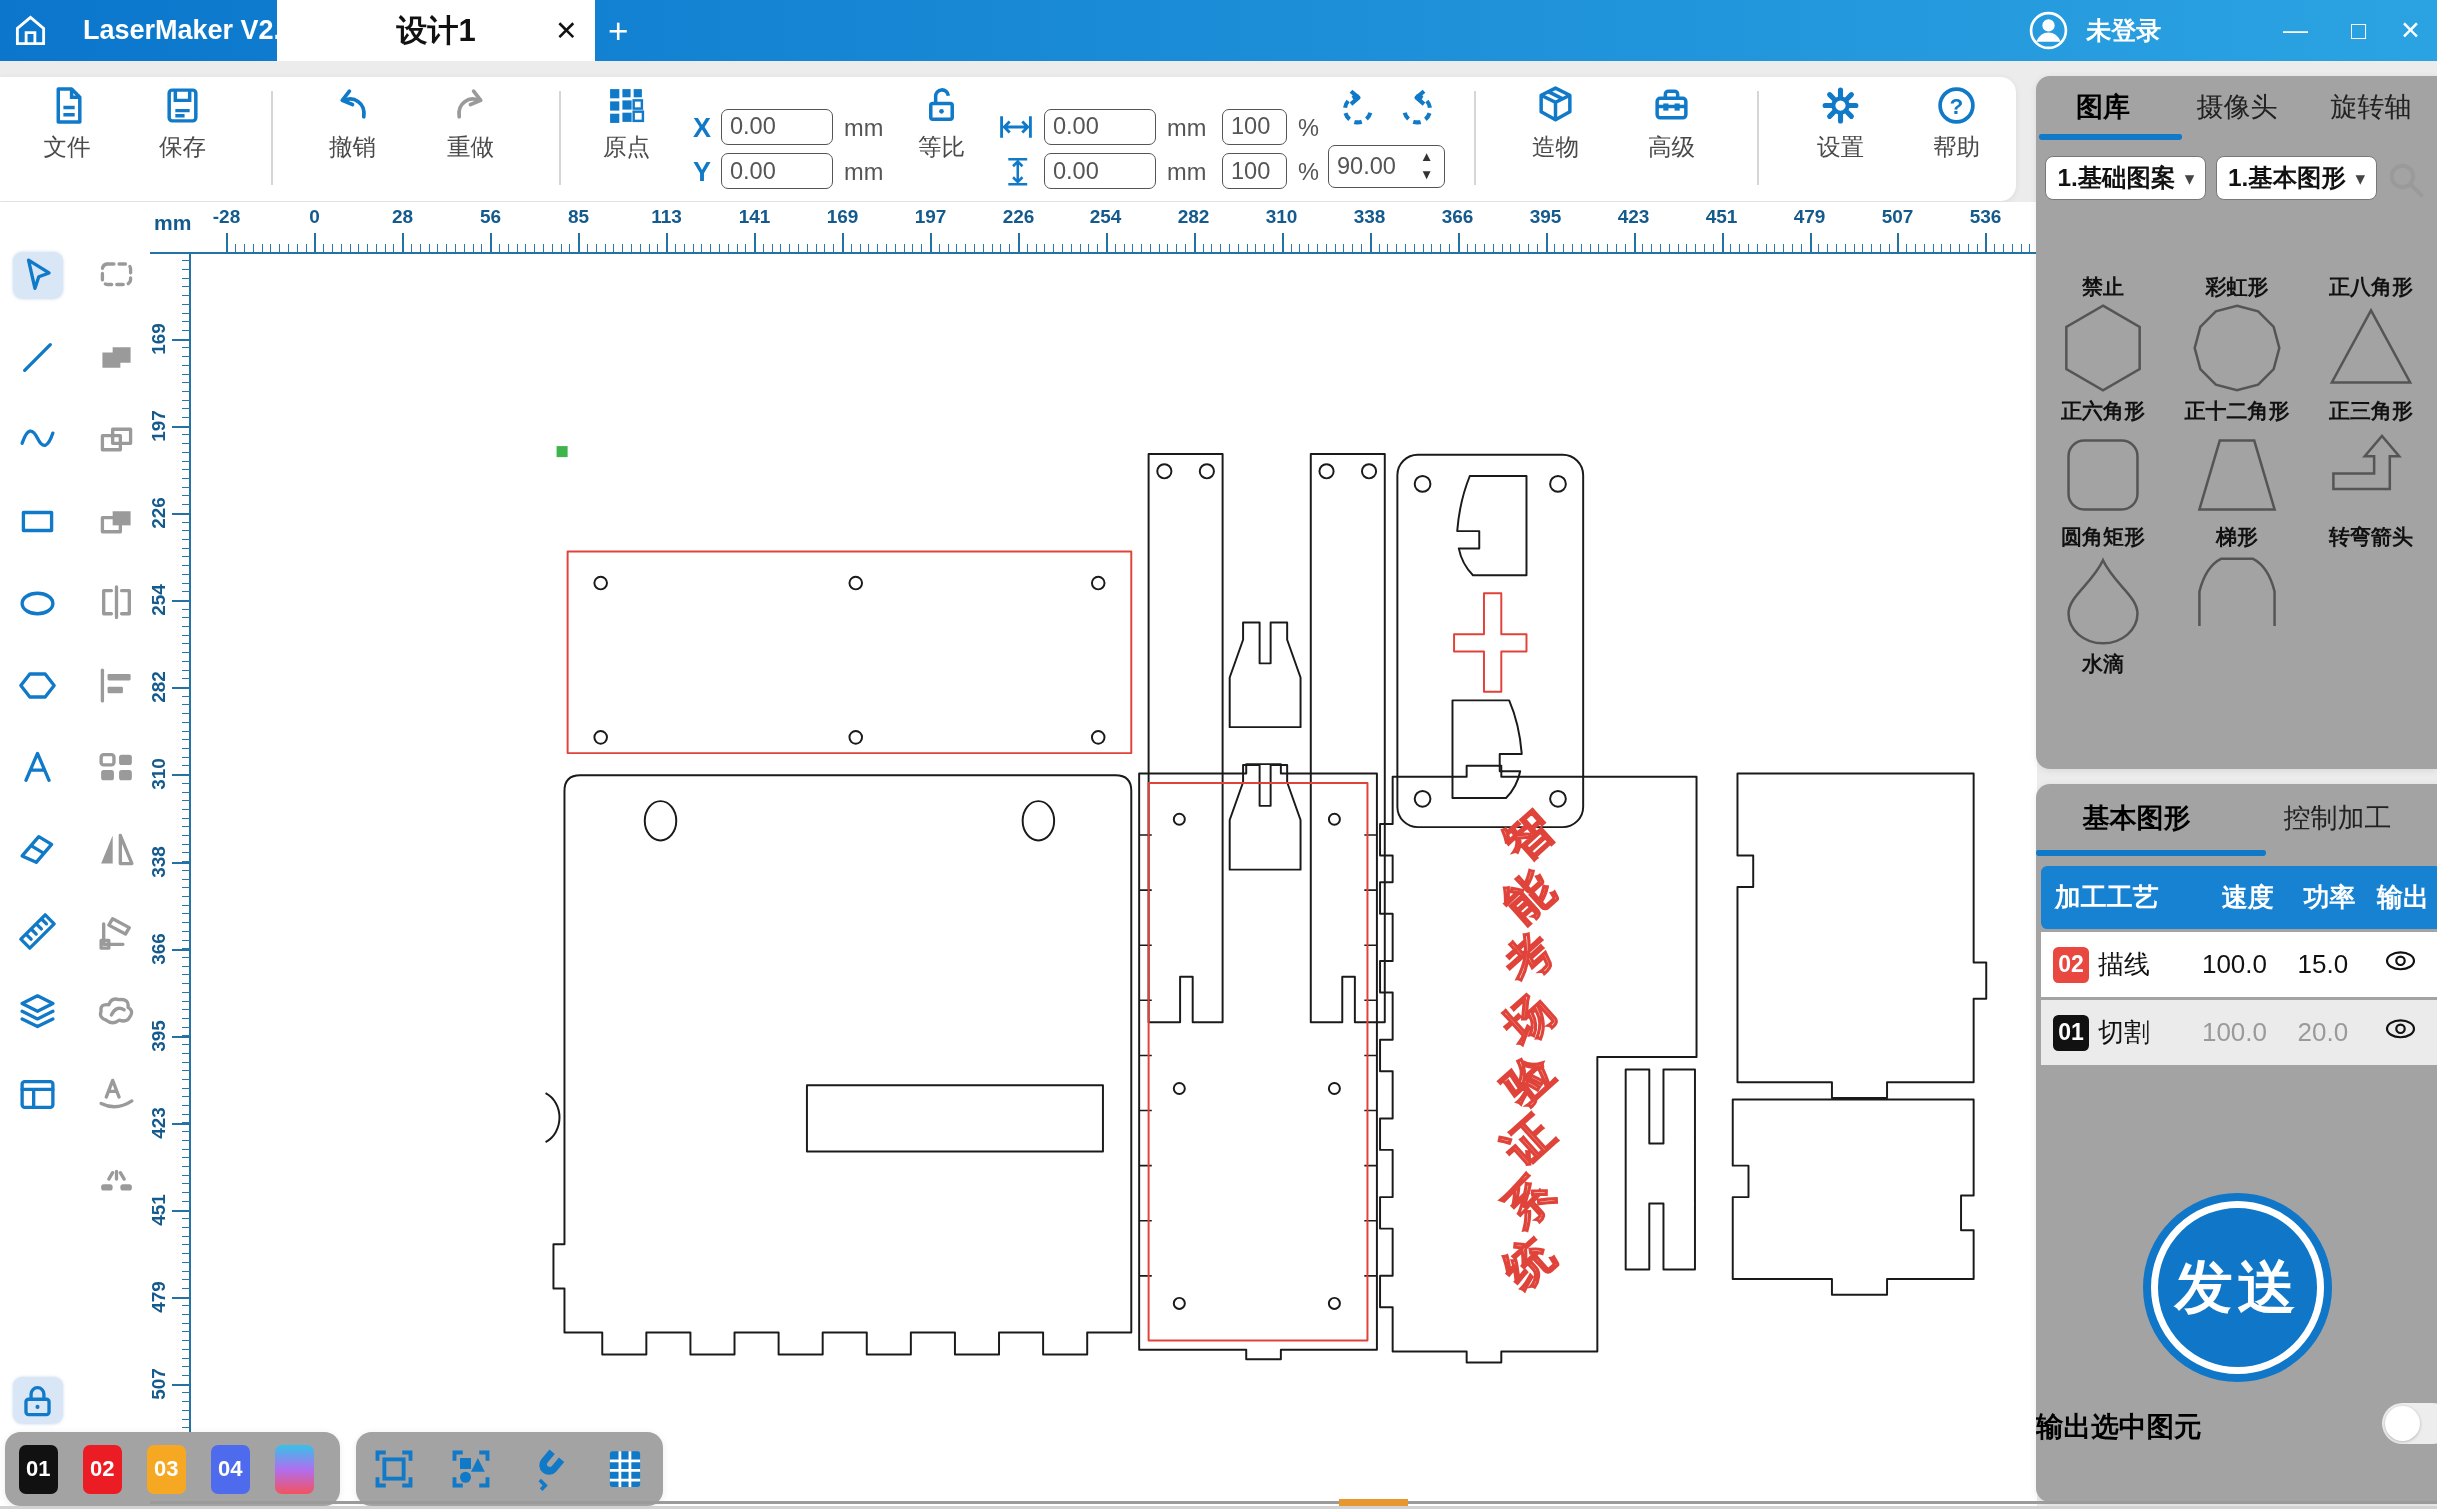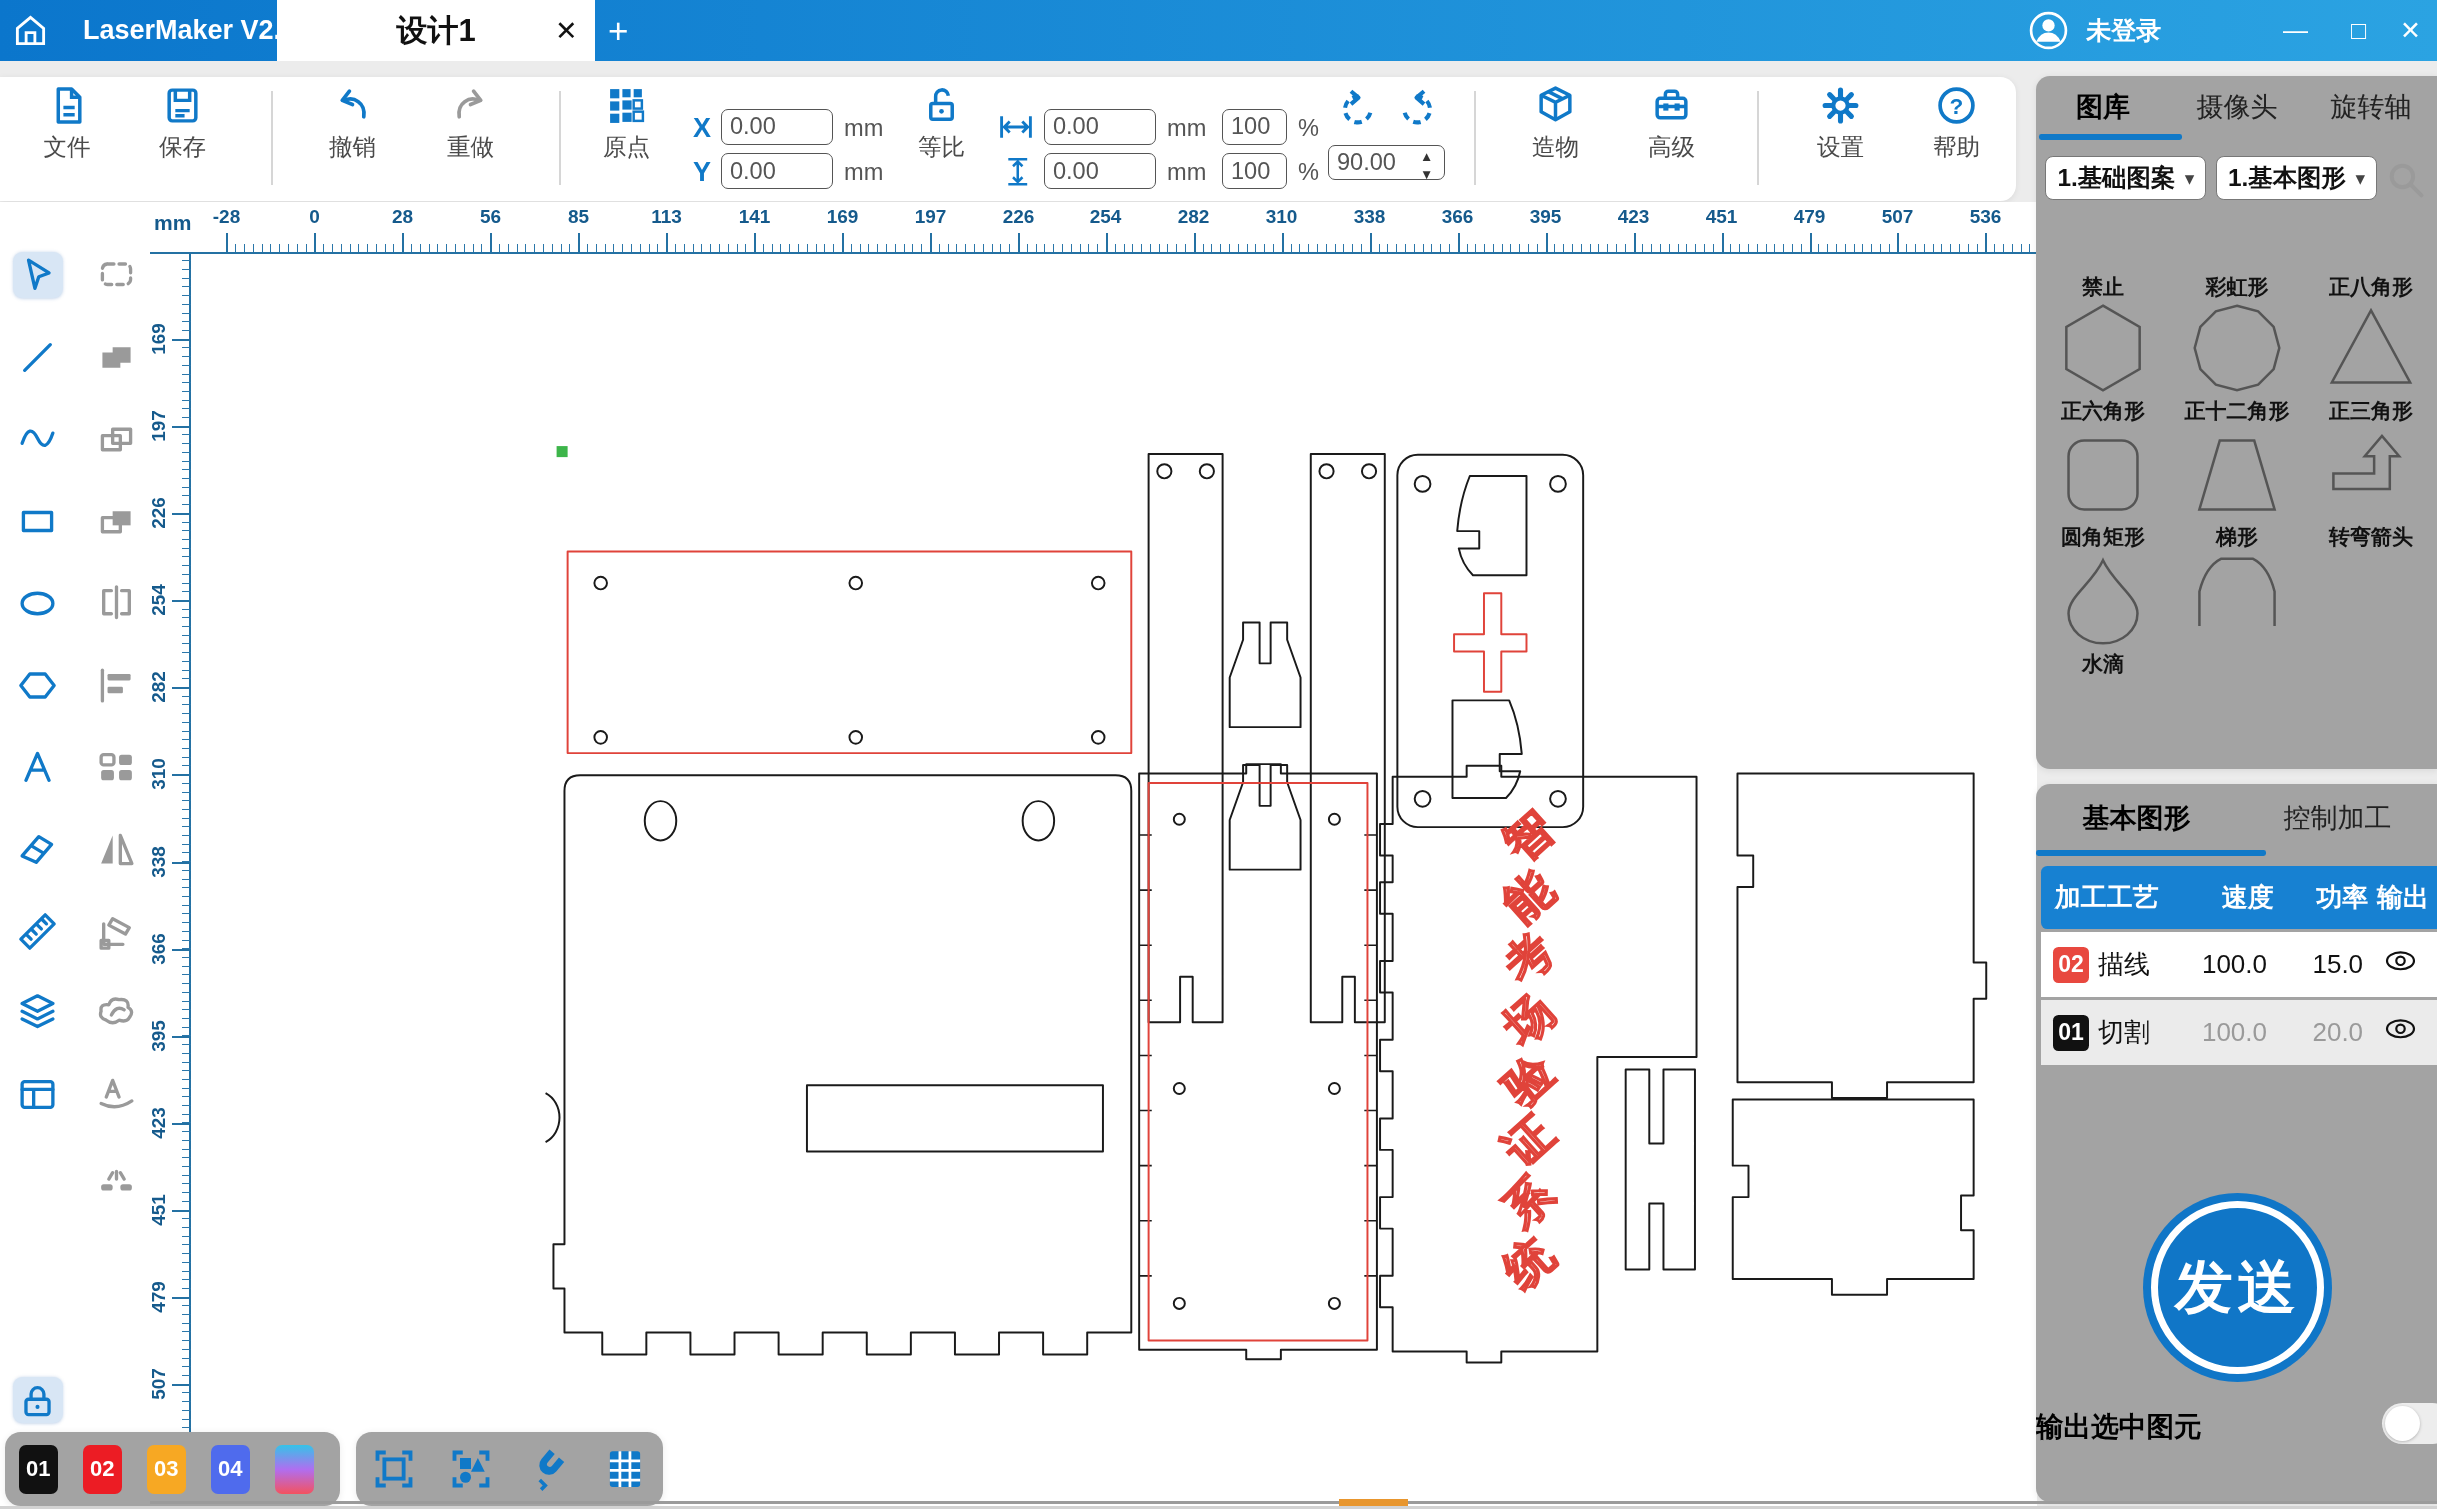--- a/index.html
+++ b/index.html
@@ -52,21 +52,21 @@
   .shape-cell{text-align:center;cursor:pointer;}
   .shape-cell svg{display:block;margin:0 auto;}
   .shape-label{font-size:21px;font-weight:bold;color:#111;margin-top:1.6px;}
   
   #layer-card{left:2036px;top:784px;width:402px;height:718px;border-radius:14px 0 0 14px;overflow:hidden;position:absolute;}
   #layer-table-head{position:absolute;left:4.7px;top:82px;width:397px;height:63px;background:#1781d2;
                     border-radius:6.3px 0 0 6.3px;display:flex;align-items:center;color:#fff;
                     font-size:26px;font-weight:bold;}
   .col-name{width:153px;padding-left:14px;}
   .col-speed{width:88px;text-align:center;}
-  .col-power{width:79px;text-align:right;}
+  .col-power{width:79px;text-align:center;}
   .col-out{width:71px;text-align:center;}
   .layer-row{position:absolute;left:4.7px;width:397px;height:65px;display:flex;align-items:center;font-size:26px;}
   .layer-row .badge{width:36px;height:36px;border-radius:5.5px;color:#fff;font-weight:bold;font-size:23px;
                     display:flex;align-items:center;justify-content:center;margin:0 9.4px 0 12.6px;}
   .layer-row .lname{font-size:26px;color:#111;width:90px;}
   
   #send-button{position:absolute;left:107px;top:409px;width:189px;height:189px;border-radius:50%;
                background:#1076c7;cursor:pointer;}
   #send-inner{position:absolute;left:7.9px;top:7.9px;right:7.9px;bottom:7.9px;border-radius:50%;
               border:7px solid #fff;background:#1076c7;display:flex;align-items:center;
@@ -225,21 +225,21 @@
   <input class="tb-input" style="left: 1222px; top: 76px; width: 65px;" value="100">
   <span class="tb-text" style="left:1298px;top:82px;">%</span>
   <svg class="abs" style="left:1337px;top:11px;" width="43" height="43" viewBox="0 0 40 40">
     <path d="M31,23 A12,12 0 1 1 20,8" fill="none" stroke="#1079c8" stroke-width="3.8" stroke-dasharray="7 5"></path>
     <path d="M13,3 L20,9 L13,15" fill="none" stroke="#1079c8" stroke-width="3.8" stroke-linejoin="round"></path>
   </svg>
   <svg class="abs" style="left:1395px;top:11px;" width="43" height="43" viewBox="0 0 40 40">
     <path d="M9,23 A12,12 0 1 0 20,8" fill="none" stroke="#1079c8" stroke-width="3.8" stroke-dasharray="7 5"></path>
     <path d="M27,3 L20,9 L27,15" fill="none" stroke="#1079c8" stroke-width="3.8" stroke-linejoin="round"></path>
   </svg>
-  <input class="tb-input" style="left: 1328px; top: 68px; width: 117px; height: 35px;" value="90.00">
+  <input class="tb-input" style="left: 1328px; top: 68px; width: 117px; height: 43px;" value="90.00">
   <div class="abs" style="left:1420px;top:71px;font-size:13.4px;color:#333;line-height:18px;">▲<br>▼</div>
   <div class="tb-sep" style="left:1474px;"></div>
   <div class="tb-item" style="left:1512px;">
     <svg width="43" height="41" viewBox="0 0 40 40">
       <path d="M20,3 L34,10 V26 L20,34 L6,26 V10 Z" fill="none" stroke="#1079c8" stroke-width="3.4" stroke-linejoin="round"></path>
       <path d="M6,10 L20,17 L34,10 M20,17 V34 M13,6.5 L27,13.5" fill="none" stroke="#1079c8" stroke-width="3.4"></path>
     </svg>
     <div class="tb-label">造物</div>
   </div>
   <div class="tb-item" style="left:1628px;">

